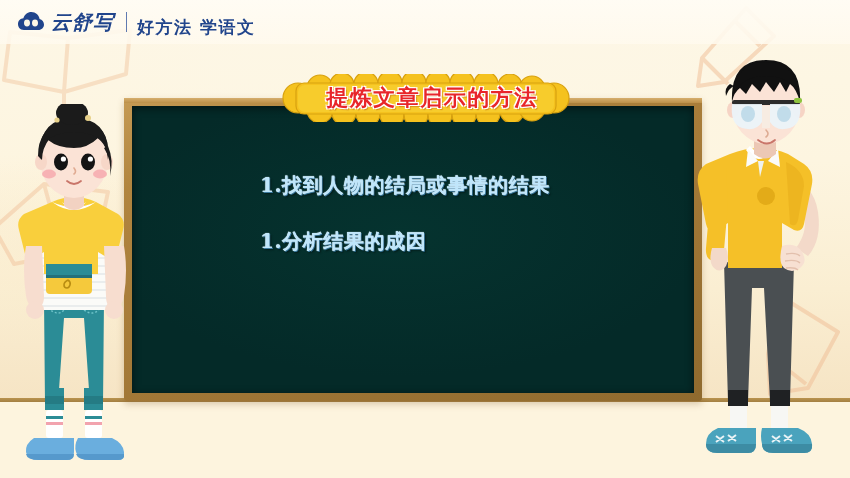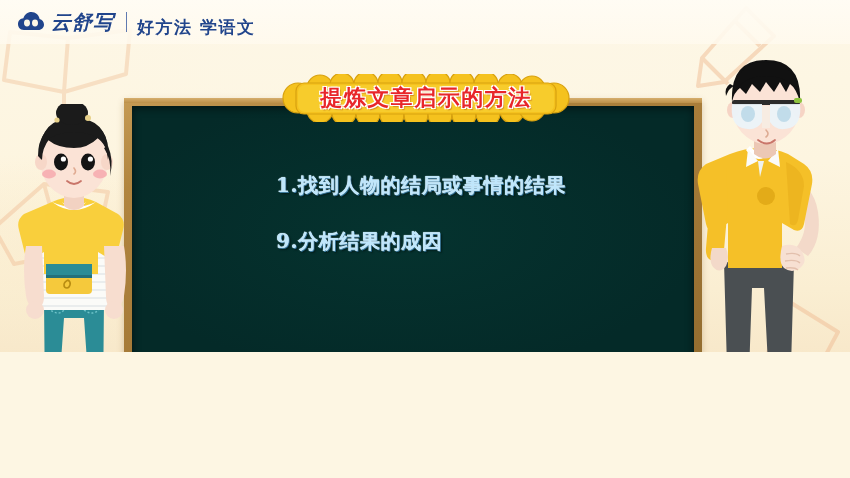--- a/index.html
+++ b/index.html
@@ -1,19 +1,19 @@
 <!DOCTYPE html>
 <html><head>
 <meta charset="utf-8">
 <style>
   html,body{margin:0;padding:0;background:#fdf6e3;}
   body{font-family:"DejaVu Sans","Liberation Sans",sans-serif;}
 
   #stage{
-    position:relative;width:850px;height:352px;overflow:hidden;
+    position:relative;width:850px;height:478px;overflow:hidden;
     background:#fdf4de;
   }
 
   
   .wall{
     position:absolute;left:0;top:0;width:850px;height:402px;
     background:
       linear-gradient(180deg,#fdf7e6 0%,#fdf5e0 40%,#faeed2 72%,#f6e4c4 100%);
   }
   .wall-haze{
@@ -68,42 +68,42 @@
     background:linear-gradient(180deg,#d6ae6d,#bc9049);
   }
   .board-face{
     position:absolute;left:8px;top:8px;right:8px;bottom:8px;
     background:#042a28;
     background-image:
       radial-gradient(ellipse 420px 200px at 48% 44%, #05332f, #042a28 72%);
     box-shadow:inset 0 2px 8px rgba(0,0,0,.55);
   }
   .board-lines{
-    position:absolute;left:16px;top:0;width:100%;height:100%;
+    position:absolute;left:0;top:0;width:100%;height:100%;
   }
   .bline{
     position:absolute;left:128px;
     font-family:"DejaVu Serif","Liberation Serif",serif;
     font-size:20px;font-weight:700;color:#bfe6fb;letter-spacing:.6px;
     white-space:nowrap;
     text-shadow:
       0 0 1px #ffffff,
       1px 1px 0 #2a6d93,
       2px 2px 2px rgba(0,0,0,.45);
   }
   .bline-1{top:66px;}
   .bline-2{top:122px;}
 
   
   .title-banner{
     position:absolute;left:276px;top:74px;width:300px;height:48px;z-index:30;
   }
   .title-banner svg{position:absolute;left:0;top:0;}
   .title-text{
-    position:absolute;left:0;top:0;width:300px;height:48px;
+    position:absolute;left:6px;top:0;width:300px;height:48px;
     display:flex;align-items:center;justify-content:center;
     font-family:"DejaVu Serif","Liberation Serif",serif;
     font-size:22px;font-weight:700;color:#e8262a;letter-spacing:1.5px;
     text-shadow:
       -1.2px -1.2px 0 #fff, 1.2px -1.2px 0 #fff,
       -1.2px 1.2px 0 #fff, 1.2px 1.2px 0 #fff,
       2px 2px 1px rgba(150,30,10,.35);
   }
 
   
@@ -171,21 +171,21 @@
     <span class="logo-tag">好方法 学语文</span>
   </div>
 
   <div class="board-wrap">
     <div class="board-frame">
       <div class="board-frame-hl"></div>
     </div>
     <div class="board-face">
       <div class="board-lines">
         <div class="bline bline-1">1.找到人物的结局或事情的结果</div>
-        <div class="bline bline-2">9.分析结果的成因</div>
+        <div class="bline bline-2">1.分析结果的成因</div>
       </div>
     </div>
   </div>
 
   <div class="title-banner">
     <svg width="300" height="48" viewBox="0 0 300 48">
       <g fill="#f5c21e" stroke="#d8a10f" stroke-width="1.2">
         <circle cx="22" cy="24" r="15"></circle>
           <circle cx="44" cy="14" r="13"></circle>
         <circle cx="66" cy="11" r="12"></circle>

